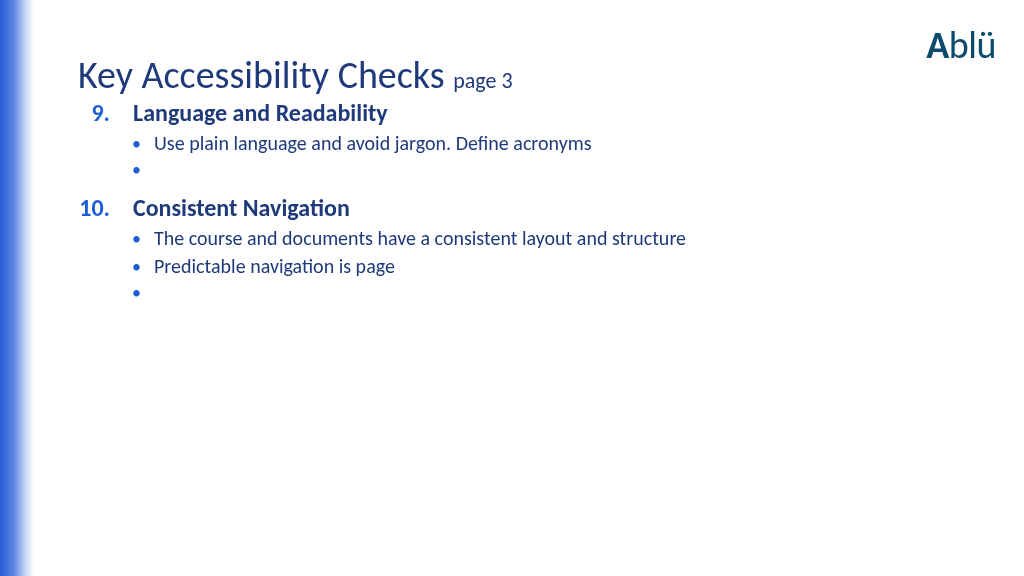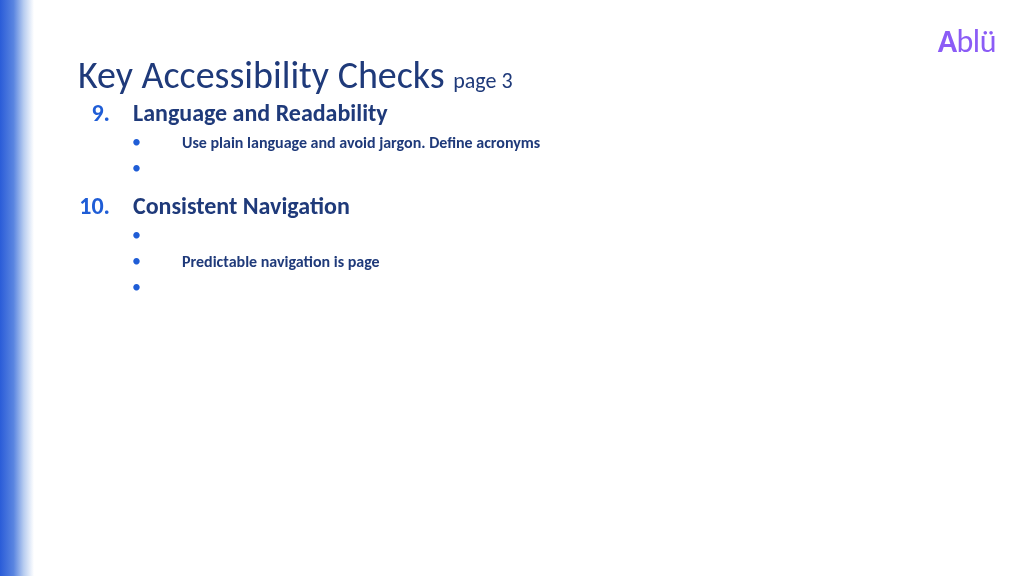--- a/index.html
+++ b/index.html
@@ -16,23 +16,23 @@
       left: 0;
       top: 0;
       width: 34px;
       height: 576px;
       background: linear-gradient(to right, #2a5cd8 0%, #5a85e0 40%, #b8cdf0 70%, #ffffff 100%);
     }
     .logo {
       position: absolute;
       top: 22px;
       right: 28px;
-      font-size: 32px;
+      font-size: 38px;
       font-weight: 400;
-      color: #8b5cf6;
+      color: #0c4a6e;
       letter-spacing: -0.5px;
       text-align: center;
     }
     .logo .A {
       font-weight: 700;
     }
     .content {
       position: absolute;
       left: 78px;
       top: 52px;
@@ -80,23 +80,22 @@
       align-items: baseline;
       margin-bottom: 4px;
     }
     .bullet {
       color: #1f5dd6;
       font-size: 18px;
       min-width: 22px;
     }
     .sub-text {
       color: #1f3a7a;
-      font-size: 16px;
-      font-weight: 700;
-      margin-left: 28px;
+      font-size: 20px;
+      font-weight: 400;
     }
   </style>
 </head>
 <body>
 
 <div class="left-gradient"></div>
 
 <div class="logo"><span class="A">A</span>blü</div>
 
 <div class="content">
@@ -123,20 +122,21 @@
     </li>
 
     <li>
       <div class="item-row">
         <span class="num">10.</span>
         <span class="item-title">Consistent Navigation</span>
       </div>
       <ul class="sublist">
         <li class="sub-row">
           <span class="bullet">•</span>
+          <span class="sub-text">The course and documents have a consistent layout and structure</span>
         </li>
         <li class="sub-row">
           <span class="bullet">•</span>
           <span class="sub-text">Predictable navigation is page</span>
         </li>
         <li class="sub-row">
           <span class="bullet">•</span>
         </li>
       </ul>
     </li>

